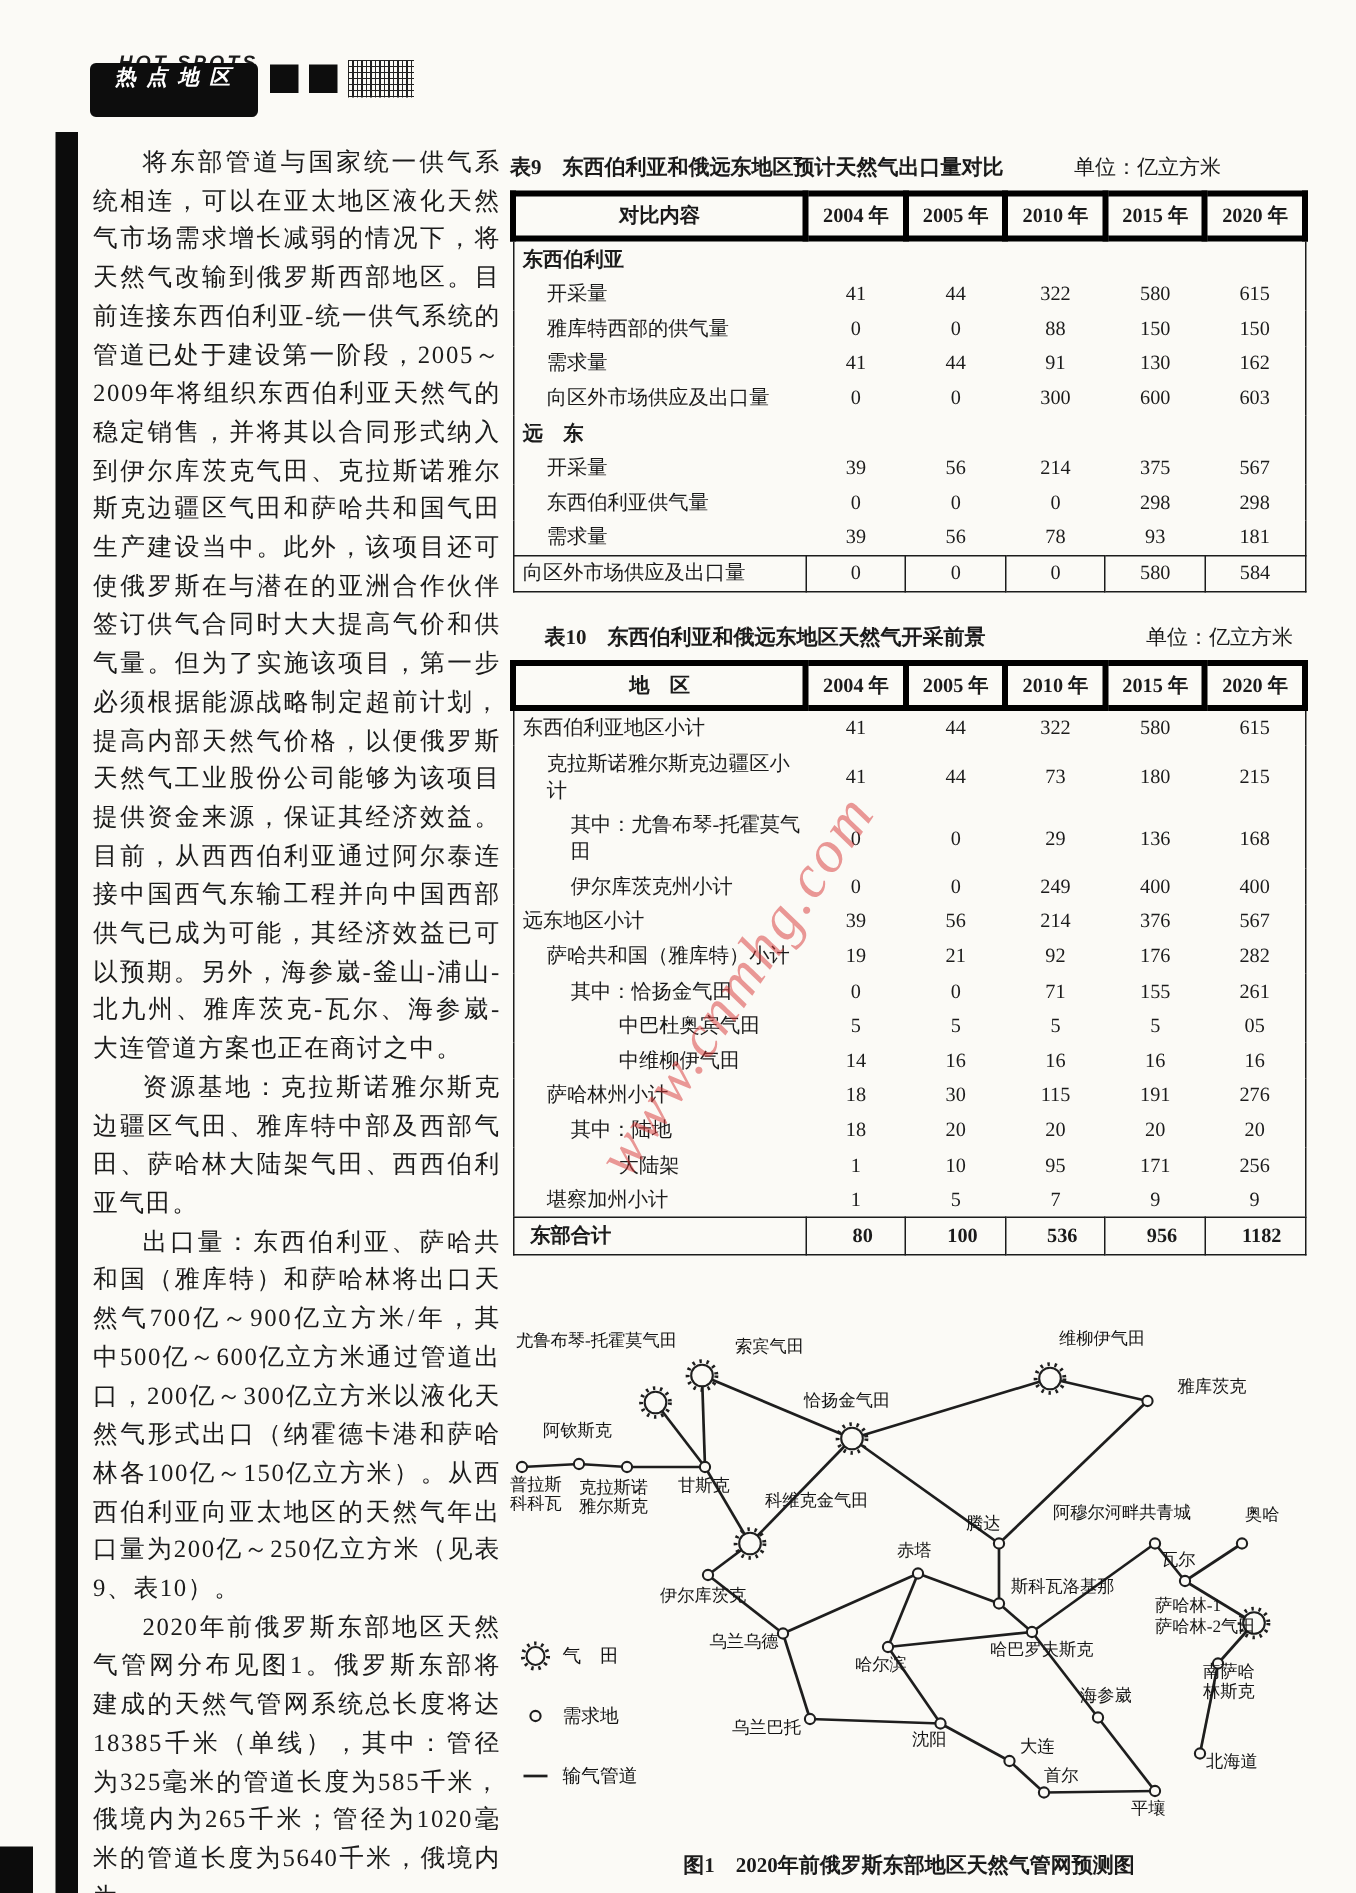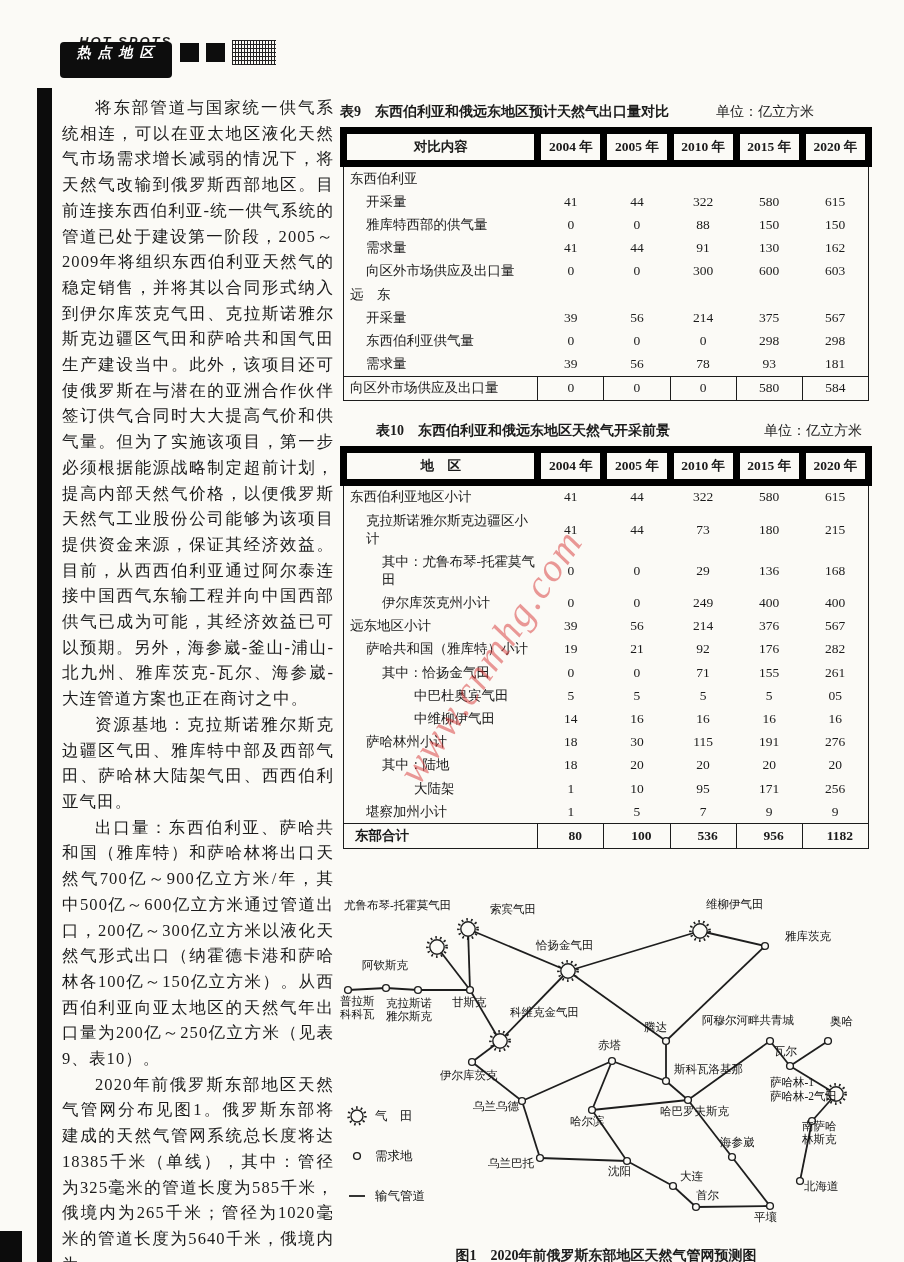--- a/index.html
+++ b/index.html
@@ -25,30 +25,30 @@
   .left-col{position:absolute;left:62px;top:95px;width:272px;}
   .left-col p{margin:0;font-size:16.5px;line-height:25.7px;letter-spacing:1.1px;
               text-align:justify;text-indent:2em;}
 
   
   .right-col{position:absolute;left:340px;top:103px;width:532px;}
   .tcap{display:flex;justify-content:space-between;align-items:baseline;font-size:14px;}
   .tcap .cap{font-weight:bold;}
   .tcap-9 .unit{margin-right:58px;}
   .tcap-10{margin-top:21px;}
-  .tcap-10 .cap{margin-left:36px;}
+  .tcap-10 .cap{margin-left:23px;}
   .tcap-10 .unit{margin-right:10px;}
 
   table.dt{width:100%;border-collapse:collapse;margin-top:6px;font-size:13.5px;border:1.5px solid #1c1c1c;}
-  .dt th{border:7px solid #000000;font-weight:bold;text-align:center;padding:4px 2px;}
+  .dt th{border:4px solid #000000;font-weight:bold;text-align:center;padding:4px 2px;}
   .dt td{padding:2.6px 2px;}
   .dt td.num{text-align:center;}
   .dt tr.total td{border:1px solid #1c1c1c;}
   .dt-10 tr.total td{font-weight:bold;padding-left:11px;}
-  .dt tr.section td{font-weight:normal;}
+  .dt tr.section td{font-weight:bold;}
   .dt td.ind0{padding-left:6px;}
   .dt td.ind1{padding-left:22px;}
   .dt td.ind2{padding-left:38px;}
   .dt td.ind4{padding-left:70px;}
   .dt col.c0{width:37%;}
 
   
   .figwrap{margin-top:34px;}
   svg.map{display:block;}
   .map line.pipe{stroke:#1e1e1e;stroke-width:1.8;}

